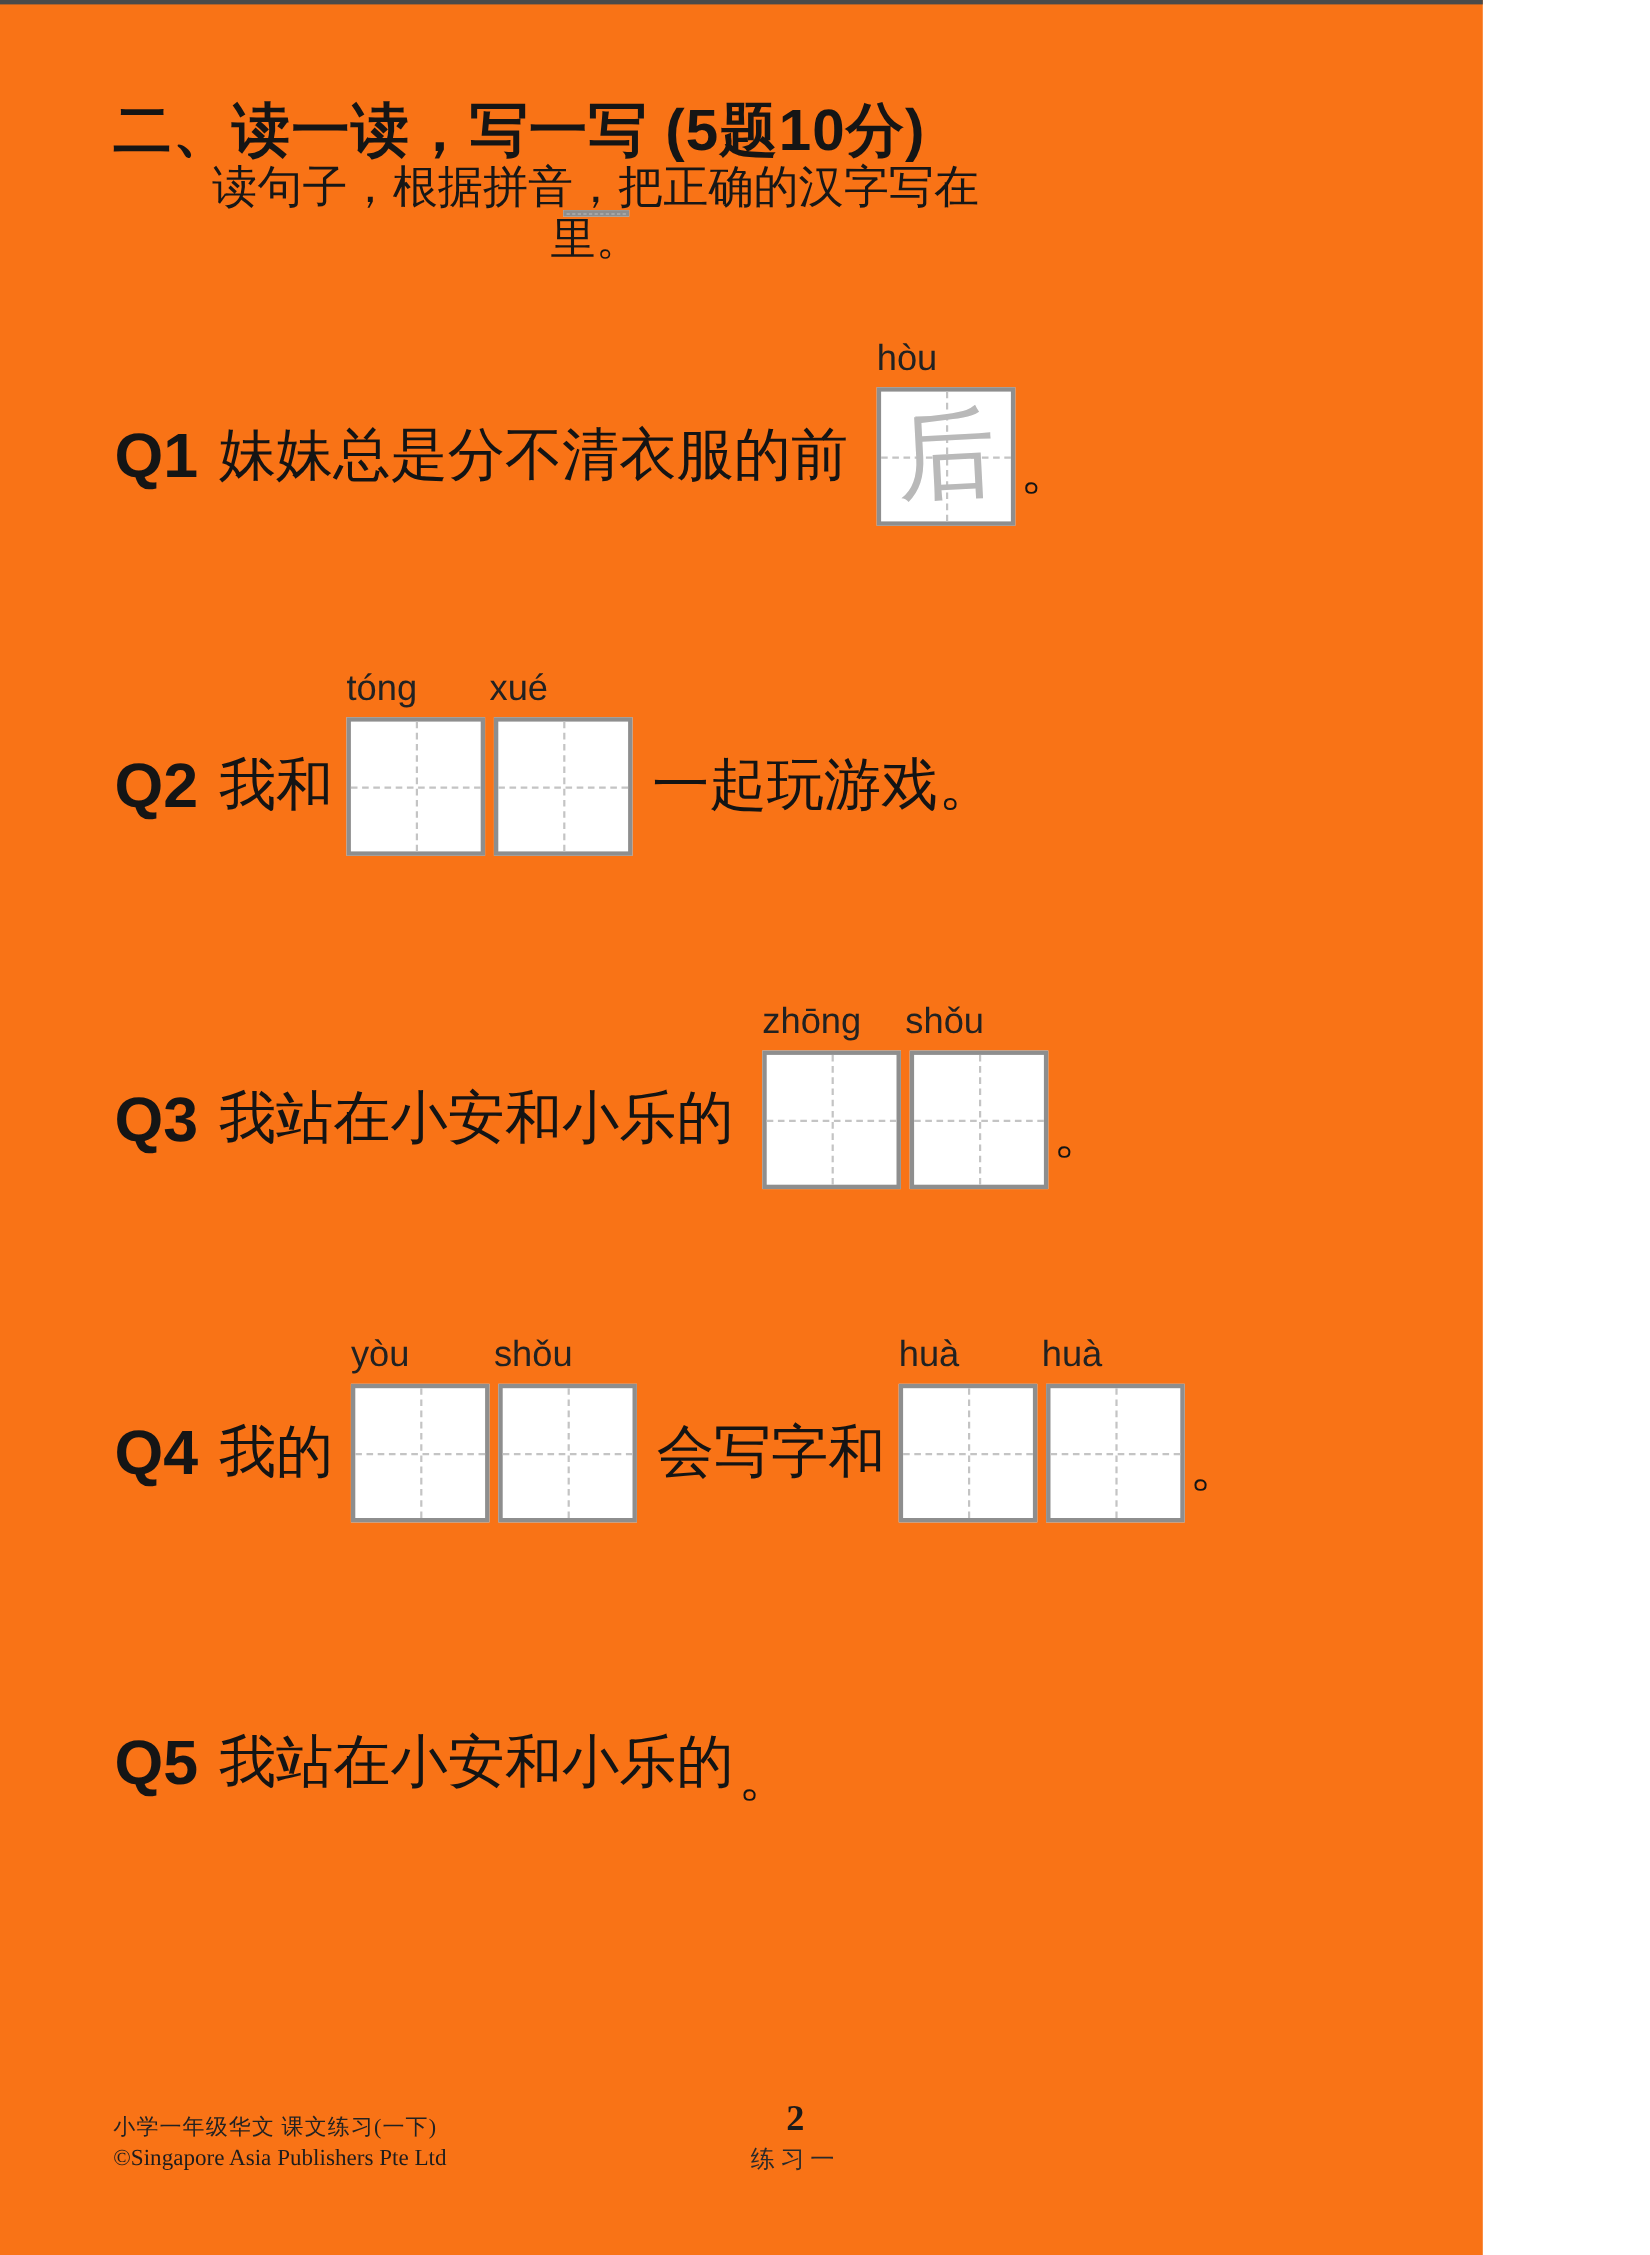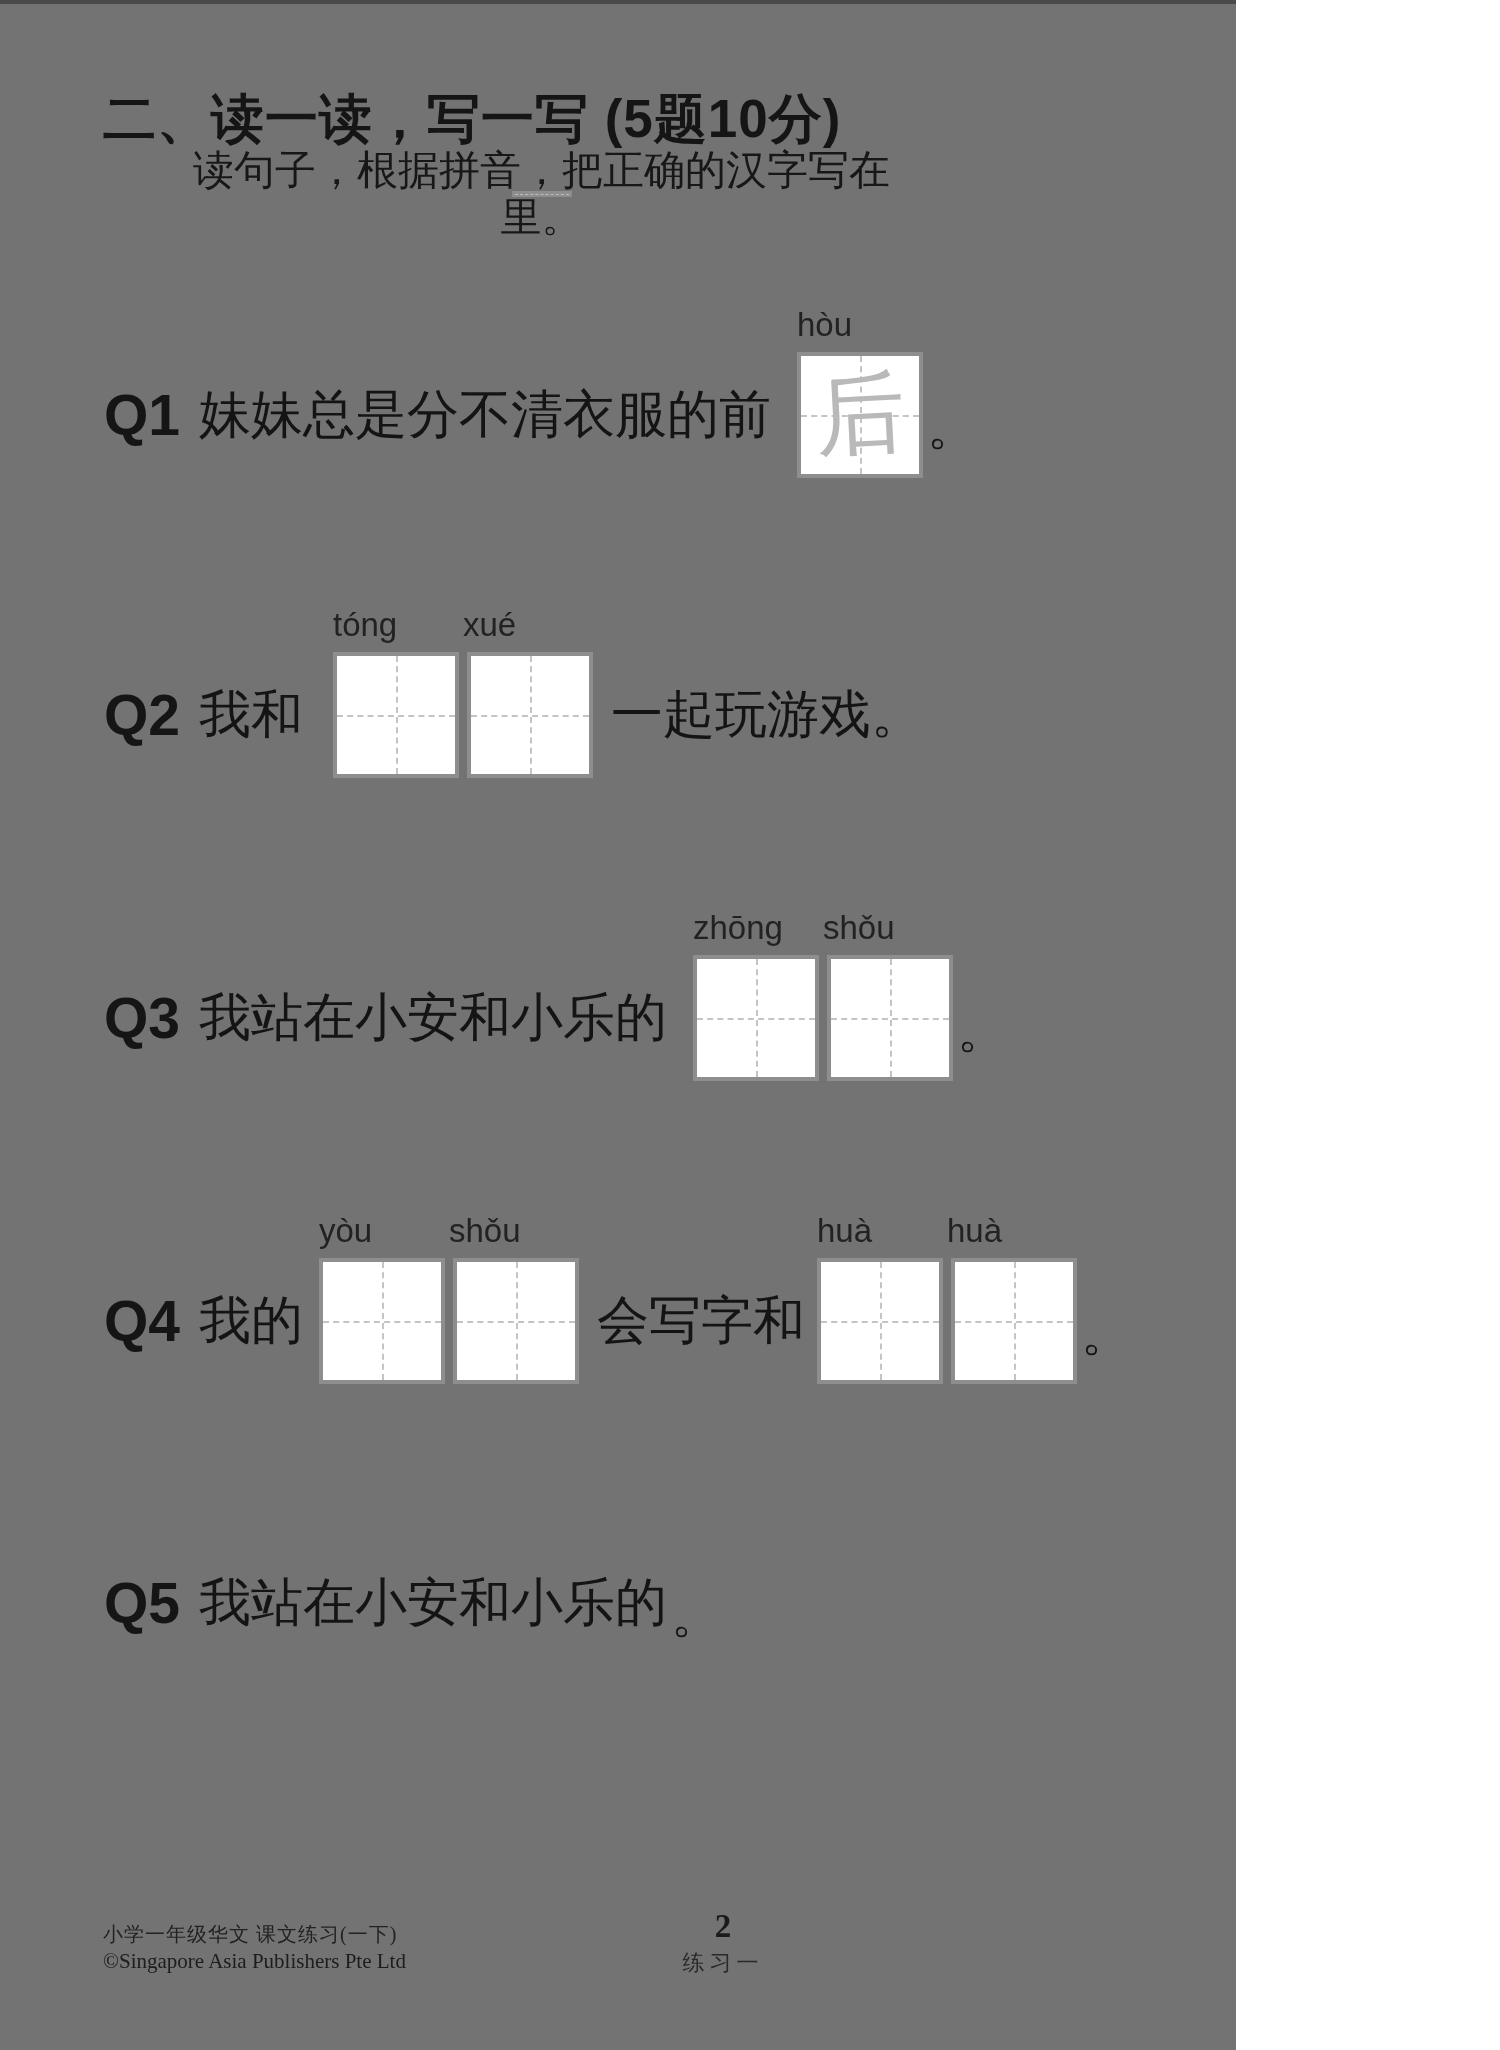--- a/index.html
+++ b/index.html
@@ -1,19 +1,19 @@
 <!DOCTYPE html>
 <html><head>
 <meta charset="utf-8">
 <style>
   html,body{margin:0;padding:0;background:#ffffff;}
   .page{
     position:relative;
-    width:1236px;height:2050px;
-    background:#737373;
+    width:1348px;height:2050px;
+    background:#f97316;
     overflow:hidden;
     font-family:"Liberation Serif","DejaVu Serif",serif;
     color:#1a1a1a;
   }
   .scan-edge-top{
     position:absolute;left:0;top:0;width:1500px;height:4px;background:#4a4a4a;
   }
 
   
   .title{
@@ -134,21 +134,21 @@
           <span class="trace-char">后</span>
         </span>
       </span>
     </span>
     <span class="q-punct">。</span>
   </div>
 
   <div class="q-row" style="top:652px;">
     <span class="q-label">Q2</span>
     <span class="q-text">我和</span>
-    <span class="box-group" style="margin-left:30px;text-decoration:underline;">
+    <span class="box-group" style="margin-left:12px;text-decoration:underline;">
       <span class="pinyin-row">
         <span class="pinyin">tóng</span>
         <span class="pinyin">xué</span>
       </span>
       <span class="boxes">
         <span class="writebox"></span>
         <span class="writebox"></span>
       </span>
     </span>
     <span class="q-text q-mid">一起玩游戏。</span>

